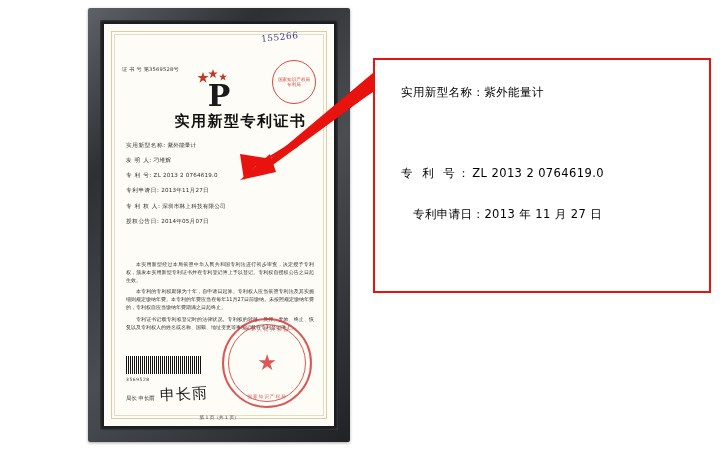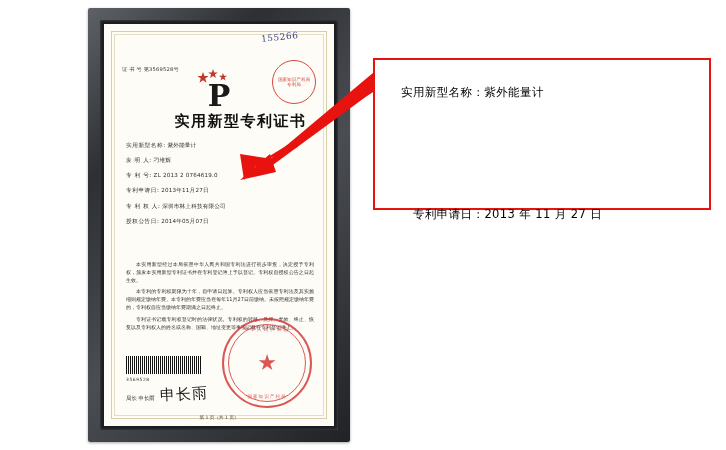--- a/index.html
+++ b/index.html
@@ -255,21 +255,21 @@
     font-size: 4.6px;
     color: #444;
   }
 
   
   #callout {
     position: absolute;
     left: 373px;
     top: 58px;
     width: 338px;
-    height: 152px;
+    height: 235px;
     border: 2px solid #e8130f;
     background: #ffffff;
     box-sizing: border-box;
     text-align: center;
   }
   .callout-row {
     position: absolute;
     left: 26px;
     font-size: 11.5px;
     color: #000;
@@ -374,16 +374,19 @@
 <svg id="arrow" viewBox="0 0 150 140">
   <polygon points="150,0 150,20 30,108 20,104 8,118 4,92 30,96 26,104" fill="#e8130f"></polygon>
   <polygon points="150,2 60,86 24,100 150,22" fill="#e8130f"></polygon>
   <polygon points="4,118 34,92 40,110" fill="#e8130f"></polygon>
 </svg>
 
 <div id="callout">
   <div class="callout-row r1">
     <span>实用新型名称：</span><span>紫外能量计</span>
   </div>
+  <div class="callout-row r3">
+    <span class="spaced">专 利 号：</span><span>ZL 2013 2 0764619.0</span>
+  </div>
   <div class="callout-row r4">
     <span>专利申请日：</span><span>2013 年 11 月 27 日</span>
   </div>
 </div>
 
 </body></html>

